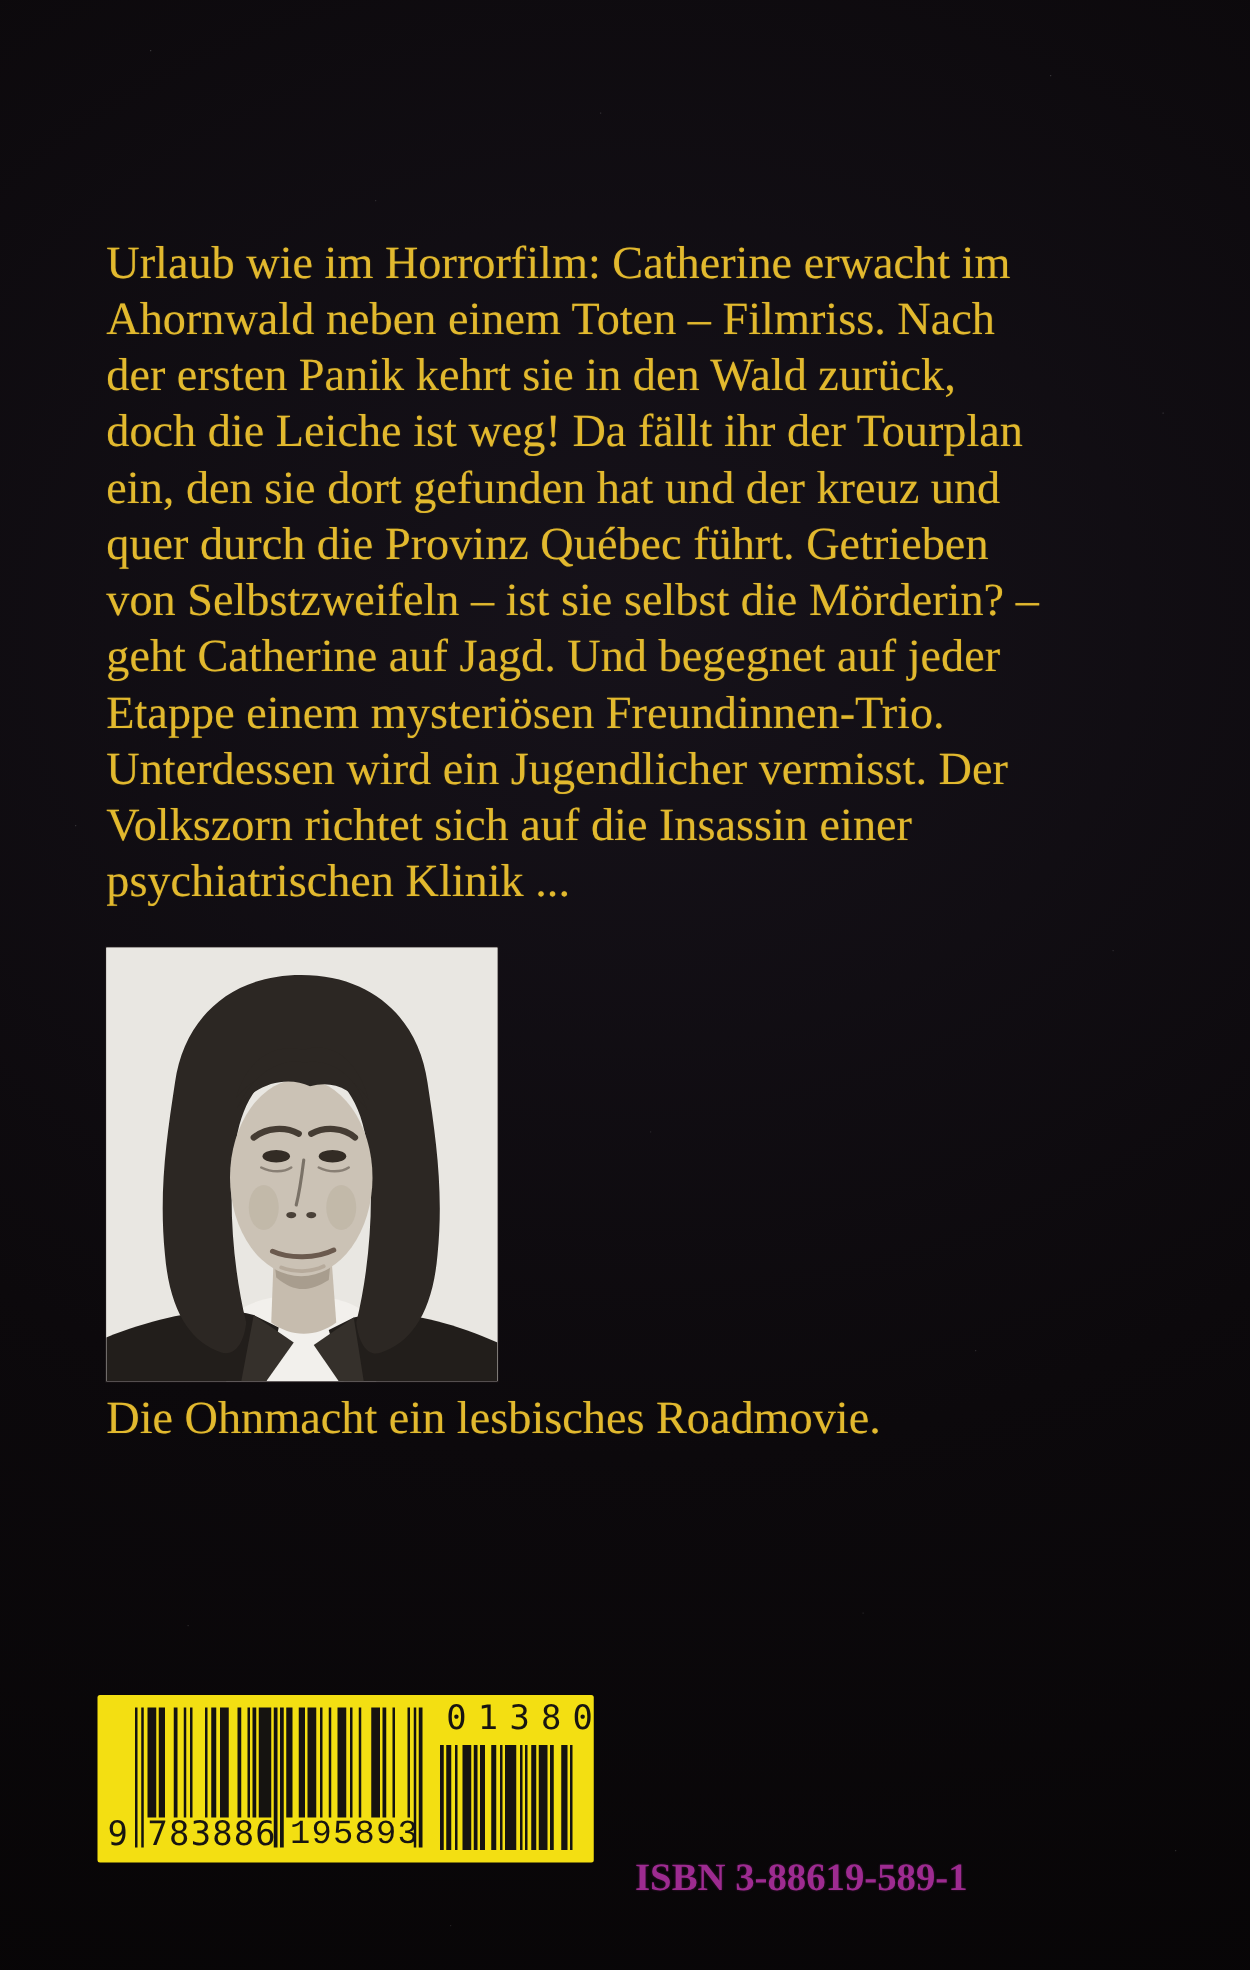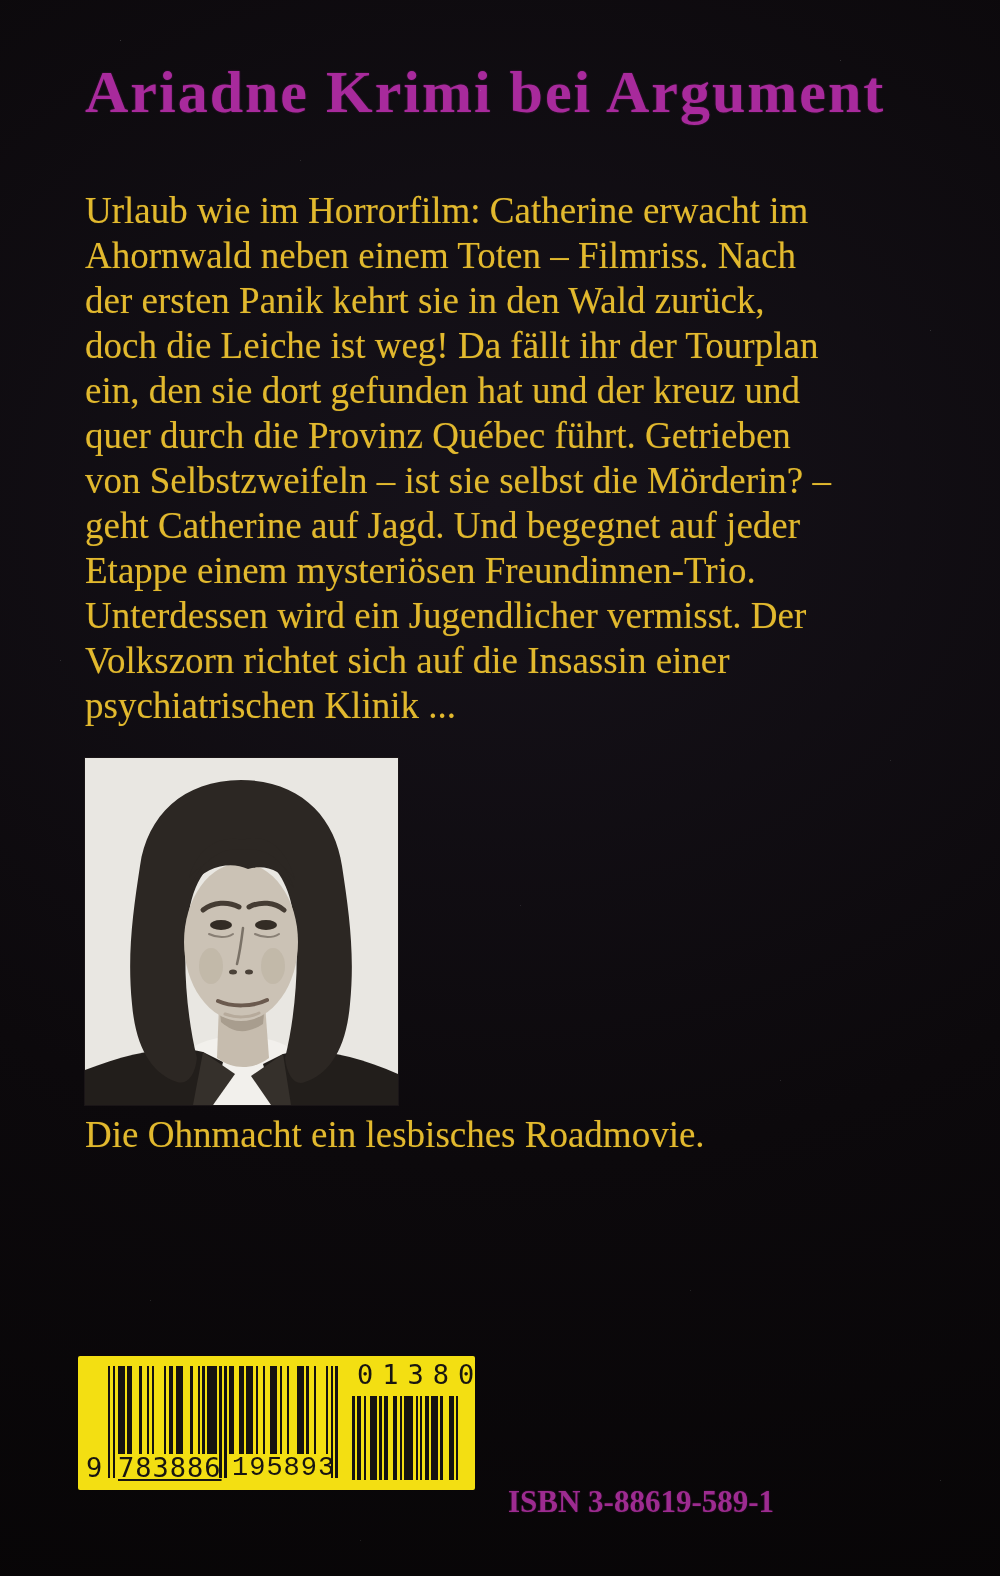--- a/index.html
+++ b/index.html
@@ -35,21 +35,21 @@
   }
   .bars{position:absolute;}
   .bars .bar{position:absolute;top:0;background:#151310;}
   .ean-bars{left:30px;top:10px;width:231px;height:114px;}
   .addon-bars{left:272px;top:40px;width:109px;height:86px;}
   .bc-digits{
     position:absolute;color:#181511;font-family:"DejaVu Sans Mono", monospace;
     font-size:27px;line-height:30px;font-weight:normal;
   }
   .d-left{left:8px;top:97px;}
-  .d-g1{left:40px;top:97px;width:100px;text-align:center;letter-spacing:1px;text-decoration:underline;}
+  .d-g1{left:40px;top:97px;width:100px;text-align:center;letter-spacing:1px;}
   .d-g2{left:154px;top:97px;width:100px;text-align:center;letter-spacing:1px;font-family:Liberation Mono, monospace;}
   .d-addon{left:270px;top:4px;width:112px;text-align:center;letter-spacing:9px;text-indent:9px;}
   .imprint{
     position:absolute;left:508px;top:1404px;color:#9d2b90;
     font-size:31px;font-weight:bold;line-height:39px;white-space:pre;
     text-shadow:0 0 2px rgba(157,43,144,.4);
   }
   .dust{position:absolute;left:0;top:0;width:1px;height:1px;background:transparent;
     box-shadow:
       120px 40px 0 0 rgba(255,255,255,.18), 480px 90px 0 0 rgba(255,255,255,.14),
@@ -59,21 +59,20 @@
       520px 905px 0 0 rgba(255,255,255,.10), 780px 1080px 0 0 rgba(255,255,255,.13),
       150px 1300px 0 0 rgba(255,255,255,.12), 690px 1290px 0 0 rgba(255,255,255,.11),
       940px 1480px 0 0 rgba(255,255,255,.14), 360px 1540px 0 0 rgba(255,255,255,.10);
   }
 </style>
 </head>
 <body>
 
 <div class="page">
 
-  <h1 class="title">Ariadne Krimi bei Argument</h1>
 
   <div class="blurb">Urlaub wie im Horrorfilm: Catherine erwacht im
 Ahornwald neben einem Toten – Filmriss. Nach
 der ersten Panik kehrt sie in den Wald zurück,
 doch die Leiche ist weg! Da fällt ihr der Tourplan
 ein, den sie dort gefunden hat und der kreuz und
 quer durch die Provinz Québec führt. Getrieben
 von Selbstzweifeln – ist sie selbst die Mörderin? –
 geht Catherine auf Jagd. Und begegnet auf jeder
 Etappe einem mysteriösen Freundinnen-Trio.

